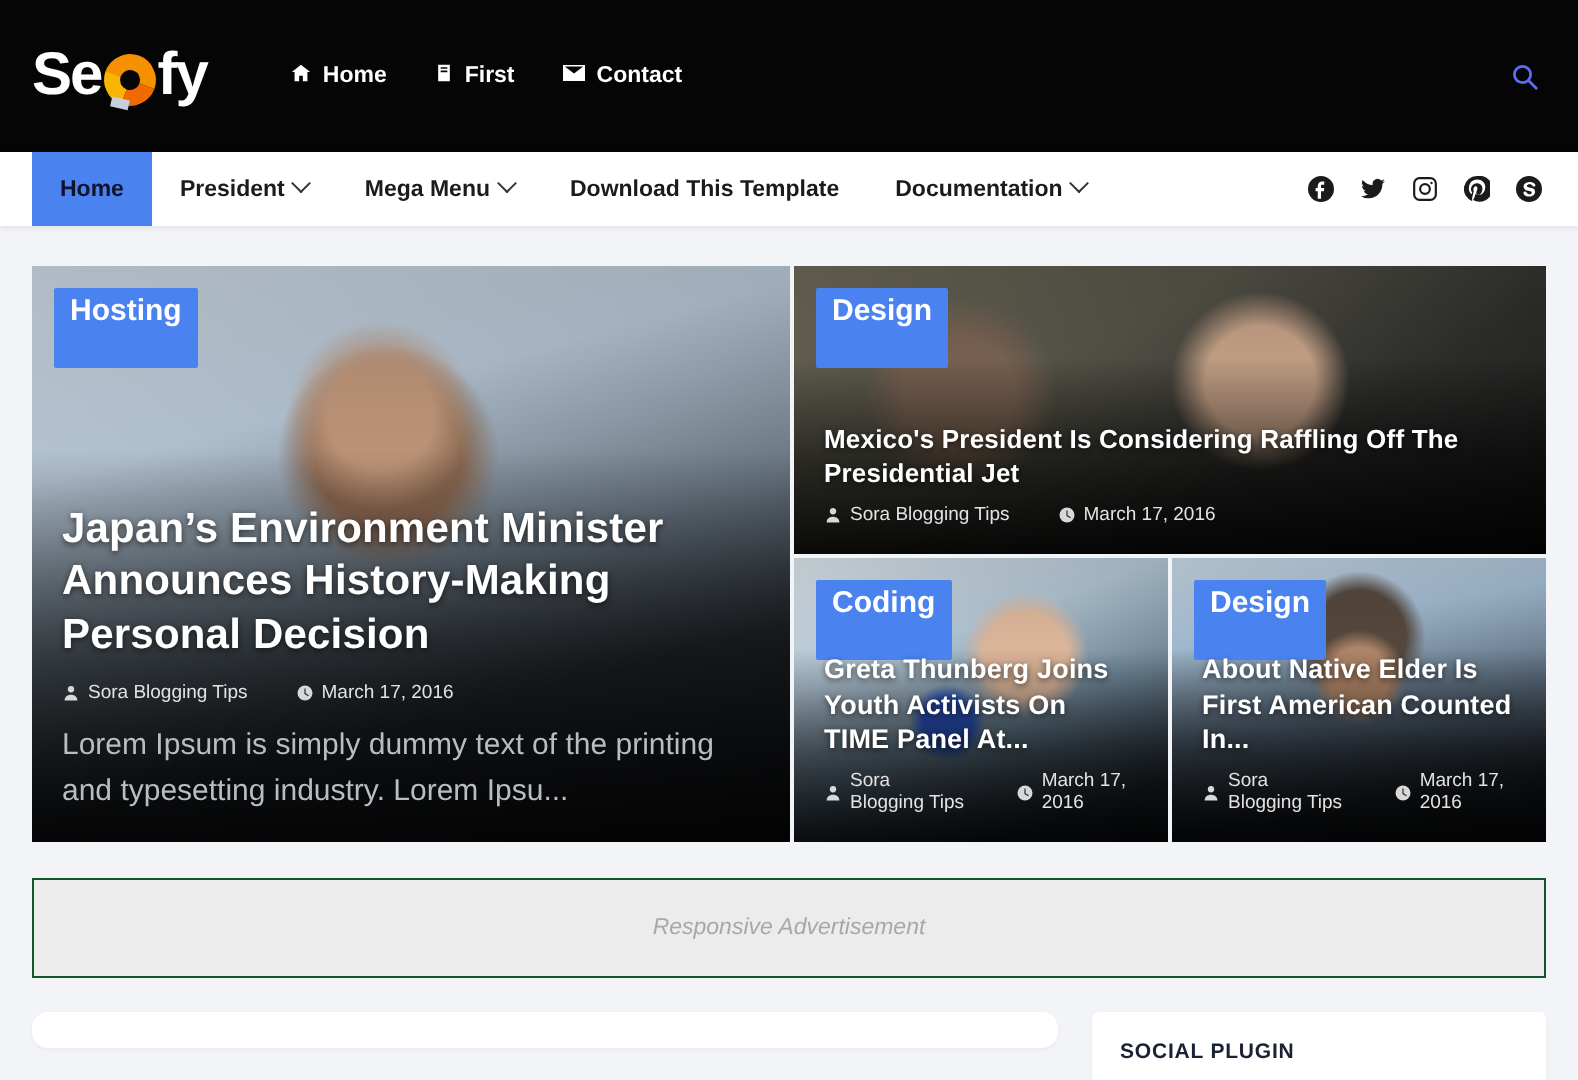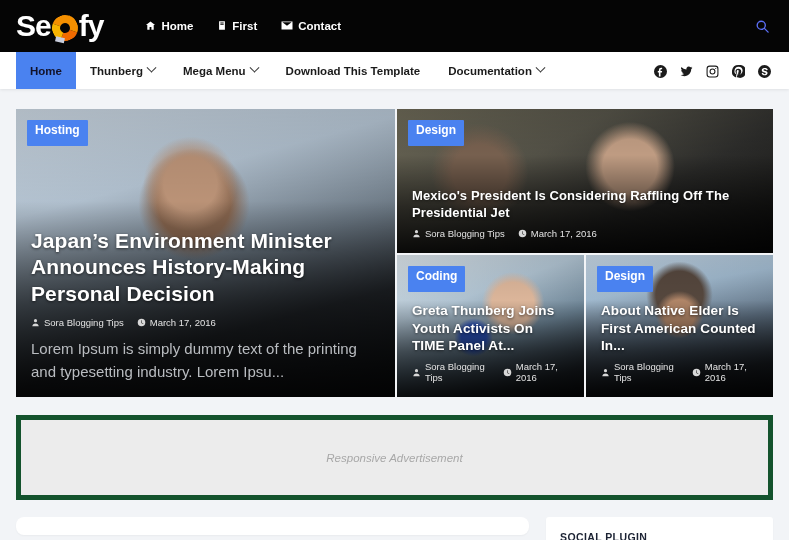--- a/index.html
+++ b/index.html
@@ -5,21 +5,21 @@
   * { box-sizing: border-box; margin: 0; padding: 0; }
   html, body {
     width: 789px; height: 540px;
     overflow: hidden;
     background: #f2f4f7;
     font-family: "Liberation Sans", sans-serif;
   }
 
   
   .topbar {
-    height: 52px;
+    height: 76px;
     background: #050505;
     display: flex;
     align-items: center;
     padding: 0 16px;
     position: relative;
   }
   .logo {
     font-size: 30px;
     font-weight: 700;
     color: #ffffff;
@@ -132,43 +132,43 @@
   }
   .post .ph { position: absolute; inset: 0; }
   .post .shade {
     position: absolute; inset: 0;
     background: linear-gradient(to top, rgba(0,0,0,.88) 0%, rgba(0,0,0,.55) 32%, rgba(0,0,0,.05) 68%, rgba(0,0,0,.15) 100%);
   }
   .badge {
     position: absolute; top: 11px; left: 11px;
     background: #4a82f0;
     color: #ffffff;
-    font-size: 12px;
+    font-size: 15px;
     font-weight: 600;
-    padding: 3px 8px 9px 8px;
+    padding: 3px 8px 20px 8px;
     z-index: 3;
     border-radius: 1px;
   }
   .pbody {
     position: absolute;
     left: 0; right: 0; bottom: 0;
     padding: 0 15px 14px 15px;
     z-index: 3;
   }
   .ptitle {
     color: #ffffff;
     font-weight: 700;
     letter-spacing: .1px;
     text-shadow: 0 1px 3px rgba(0,0,0,.6);
   }
   .big .ptitle { font-size: 21px; line-height: 1.27; margin-bottom: 9px; }
   .med .ptitle { font-size: 13px; line-height: 1.3; margin-bottom: 7px; }
   .sml .ptitle { font-size: 13.5px; line-height: 1.3; margin-bottom: 6px; }
   .meta {
-    display: flex; align-items: flex-end; gap: 13px;
+    display: flex; align-items: flex-end; gap: 24px;
     font-size: 9.5px;
     color: #e3e3e3;
     font-weight: 500;
   }
   .meta span { display: flex; align-items: center; gap: 4px; }
   .meta svg { fill: #d8d8d8; }
   .snippet {
     margin-top: 9px;
     font-size: 15px;
     line-height: 1.55;
@@ -198,23 +198,23 @@
   .ph-alaska {
     background:
       radial-gradient(circle at 50% 42%, #b98c6d 0 12%, rgba(185,140,109,0) 19%),
       radial-gradient(circle at 50% 28%, #5a4b41 0 17%, rgba(90,75,65,0) 24%),
       linear-gradient(170deg, #cfe0ef 0%, #a8c2d8 26%, #5f7183 52%, #22282f 80%, #101316 100%);
   }
 
   
   .adwrap { padding: 18px 16px 0 16px; }
   .adbox {
-    height: 85px;
+    height: 50px;
     background: #ececec;
-    border: 5px solid #14532d;
+    border: 1px solid #14532d;
     display: flex; align-items: center; justify-content: center;
   }
   .adbox span {
     font-style: italic;
     font-size: 11.5px;
     color: #a8a8a8;
   }
 
   
   .bottom {
@@ -288,21 +288,21 @@
       </svg>
   </div>
 </div>
 
 <div class="mainnav">
   <div class="items">
     <a class="item active" href="#">
       <span>Home</span>
     </a>
     <a class="item" href="#">
-      <span>Thunberg</span>
+      <span>President</span>
       <span class="caret"></span>
     </a>
     <a class="item" href="#">
       <span>Mega Menu</span>
       <span class="caret"></span>
     </a>
     <a class="item" href="#">
       <span>Download This Template</span>
     </a>
     <a class="item" href="#">

